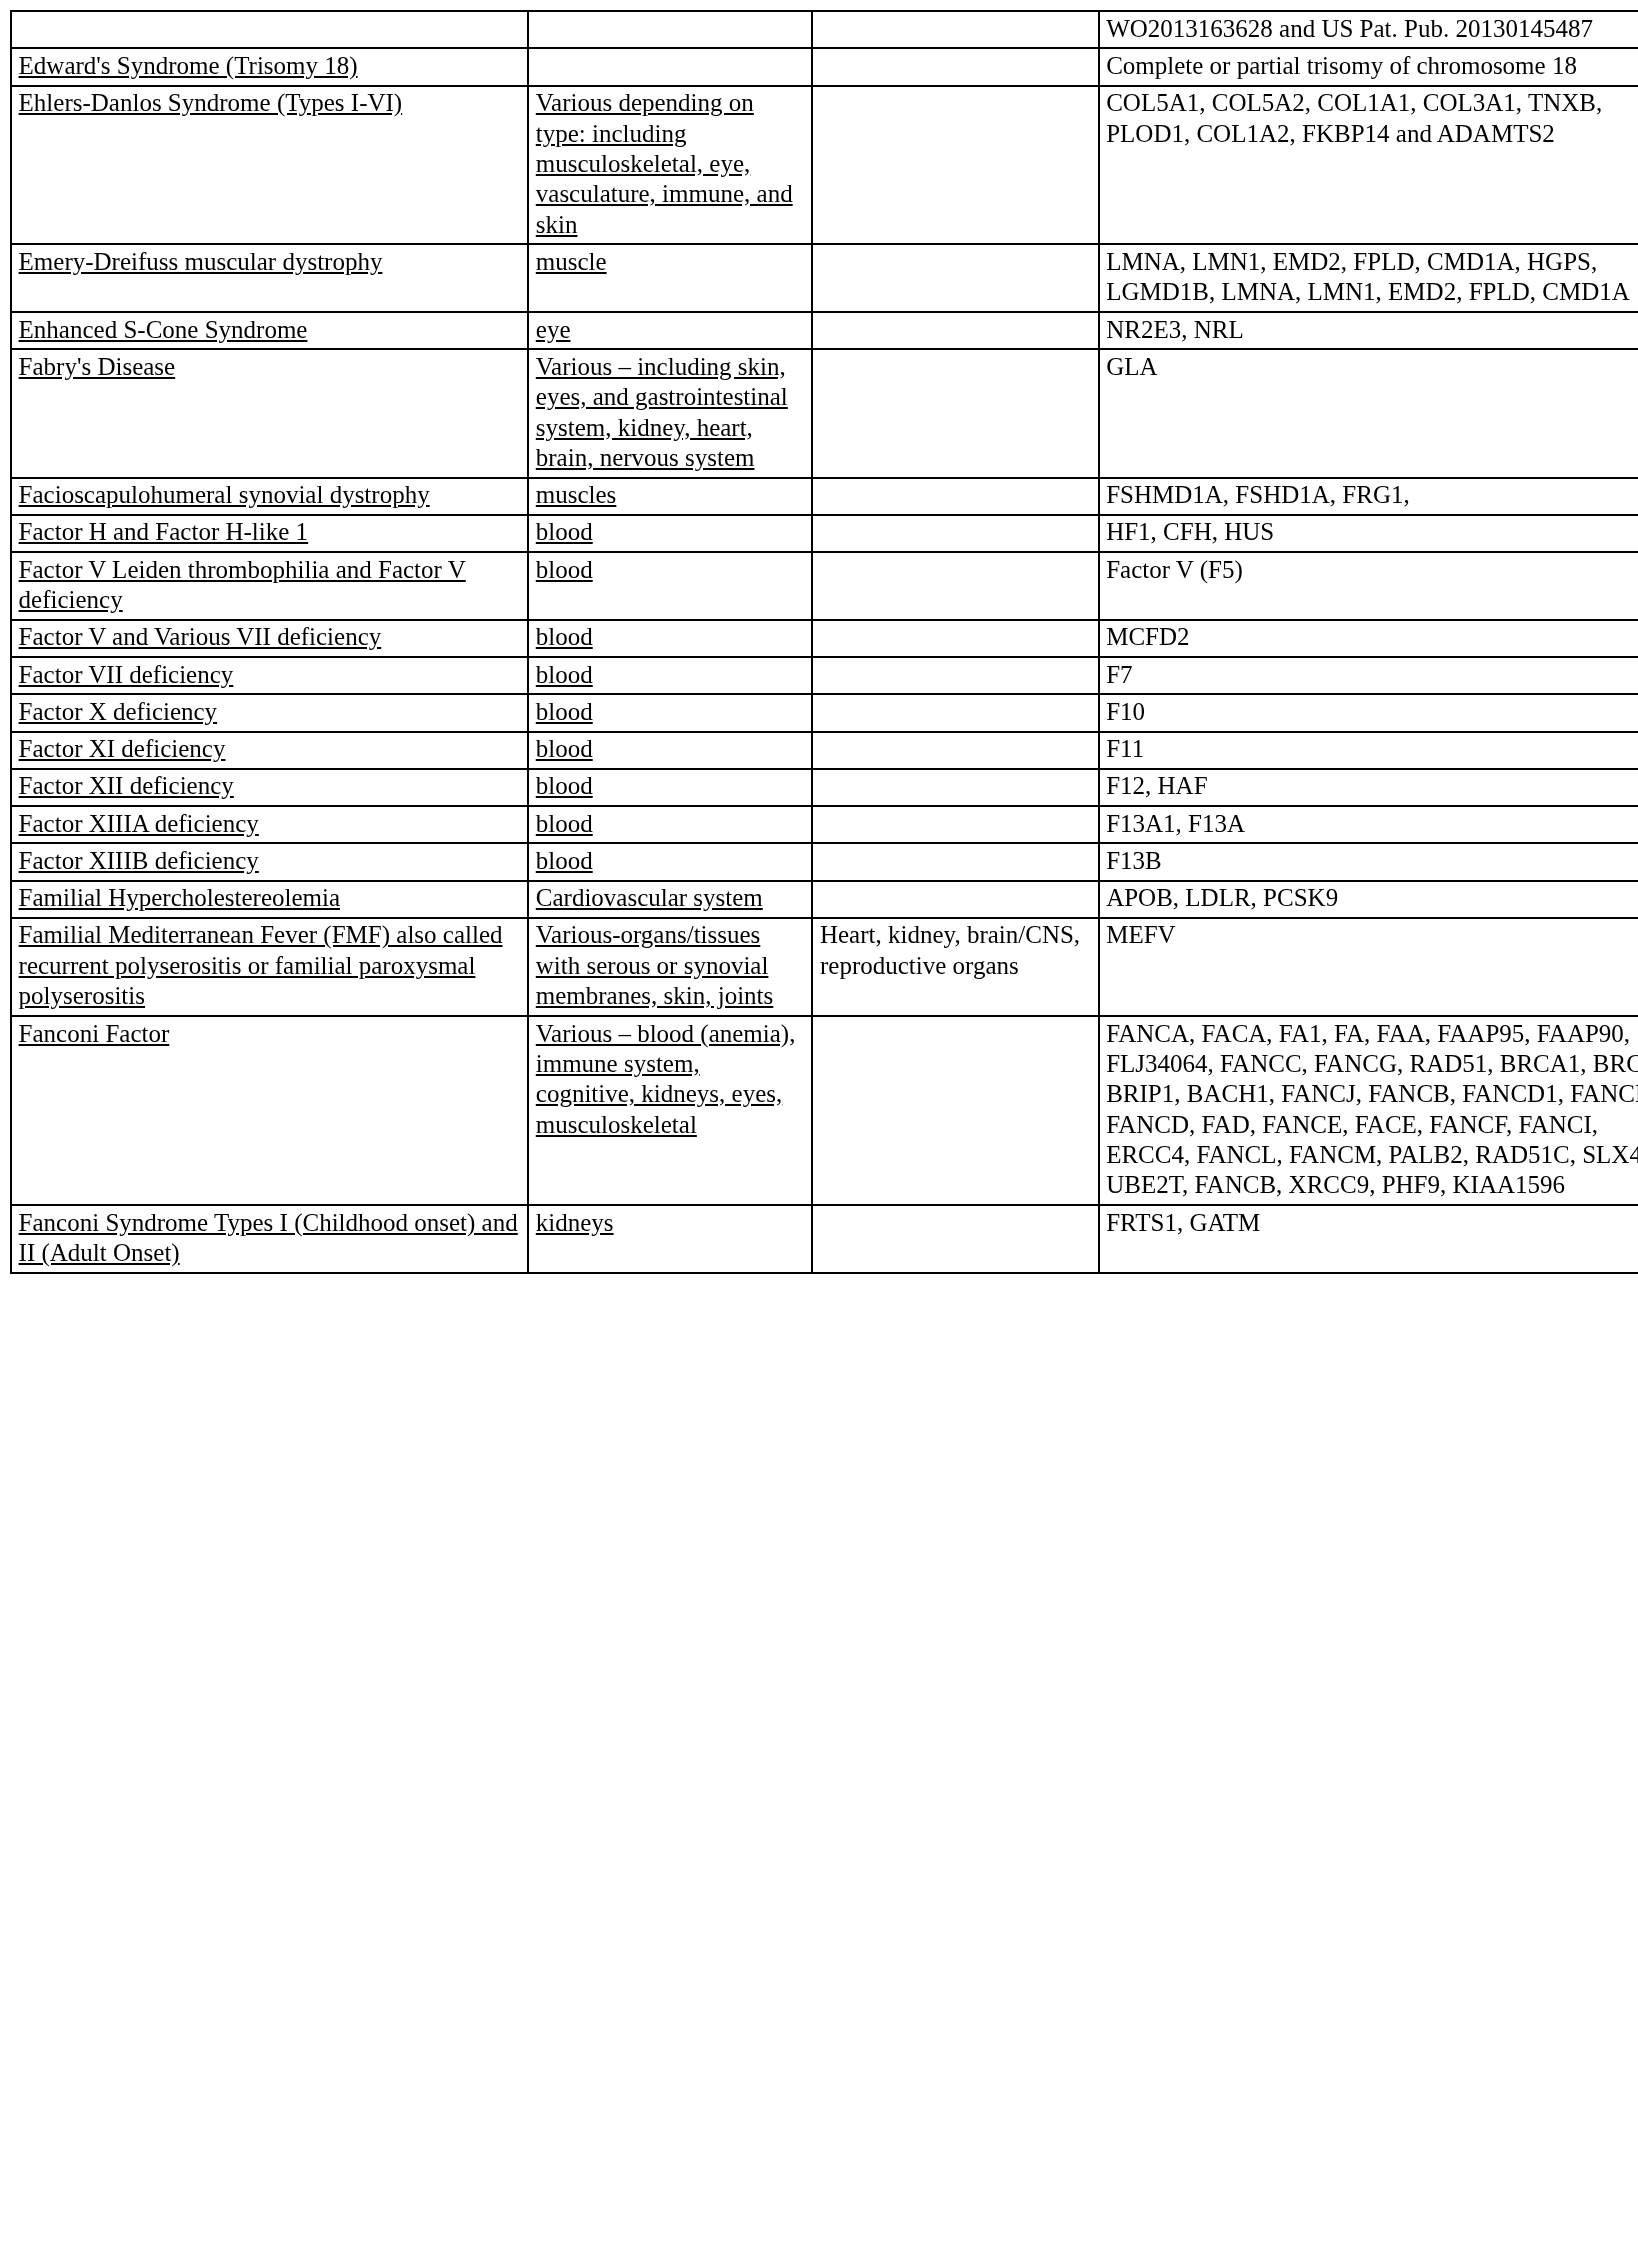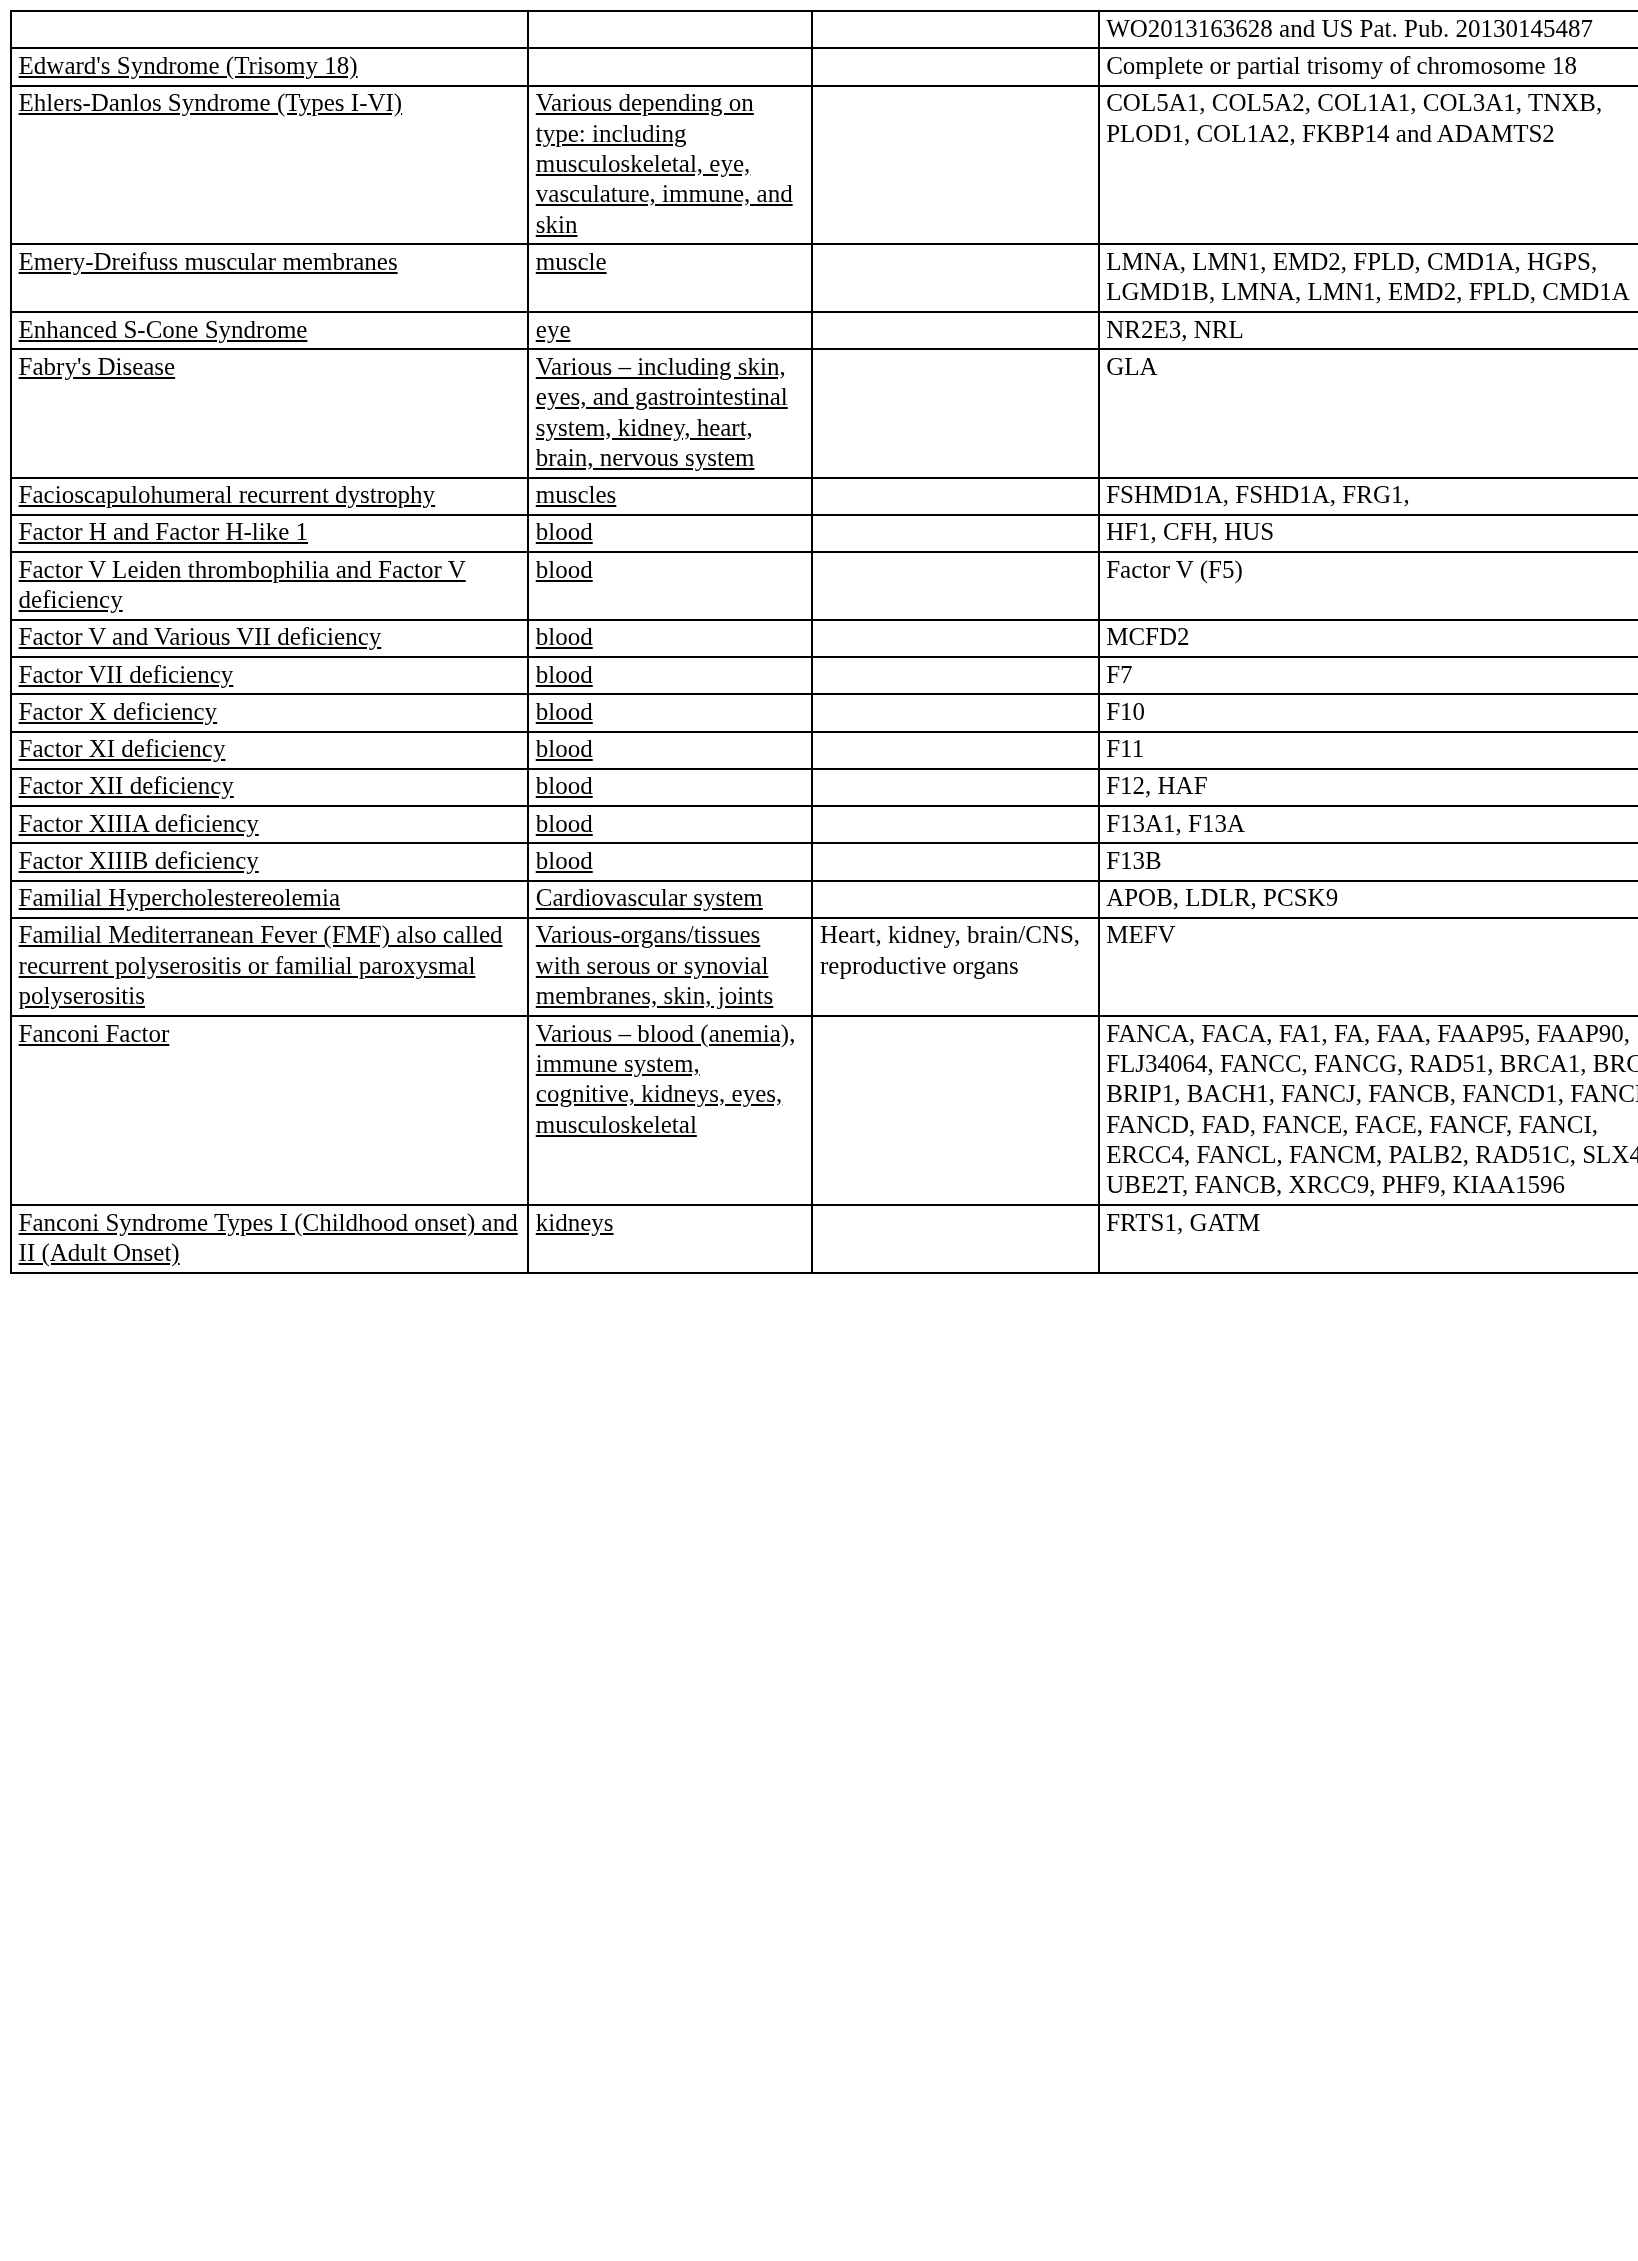--- a/index.html
+++ b/index.html
@@ -58,39 +58,39 @@
           <td class="c3 empty"></td>
           <td class="c4">Complete or partial trisomy of chromosome 18</td>
         </tr>
         <tr>
           <td class="c1">Ehlers-Danlos Syndrome (Types I-VI)</td>
           <td class="c2">Various depending on type: including musculoskeletal, eye, vasculature, immune, and skin</td>
           <td class="c3 empty"></td>
           <td class="c4">COL5A1, COL5A2, COL1A1, COL3A1, TNXB, PLOD1, COL1A2, FKBP14 and ADAMTS2</td>
         </tr>
         <tr>
-          <td class="c1">Emery-Dreifuss muscular membranes</td>
+          <td class="c1">Emery-Dreifuss muscular dystrophy</td>
           <td class="c2">muscle</td>
           <td class="c3 empty"></td>
           <td class="c4">LMNA, LMN1, EMD2, FPLD, CMD1A, HGPS, LGMD1B, LMNA, LMN1, EMD2, FPLD, CMD1A</td>
         </tr>
         <tr>
           <td class="c1">Enhanced S-Cone Syndrome</td>
           <td class="c2">eye</td>
           <td class="c3 empty"></td>
           <td class="c4">NR2E3, NRL</td>
         </tr>
         <tr>
           <td class="c1">Fabry's Disease</td>
           <td class="c2">Various – including skin, eyes, and gastrointestinal system, kidney, heart, brain, nervous system</td>
           <td class="c3 empty"></td>
           <td class="c4">GLA</td>
         </tr>
         <tr>
-          <td class="c1">Facioscapulohumeral recurrent dystrophy</td>
+          <td class="c1">Facioscapulohumeral synovial dystrophy</td>
           <td class="c2">muscles</td>
           <td class="c3 empty"></td>
           <td class="c4">FSHMD1A, FSHD1A, FRG1,</td>
         </tr>
         <tr>
           <td class="c1">Factor H and Factor H-like 1</td>
           <td class="c2">blood</td>
           <td class="c3 empty"></td>
           <td class="c4">HF1, CFH, HUS</td>
         </tr>

